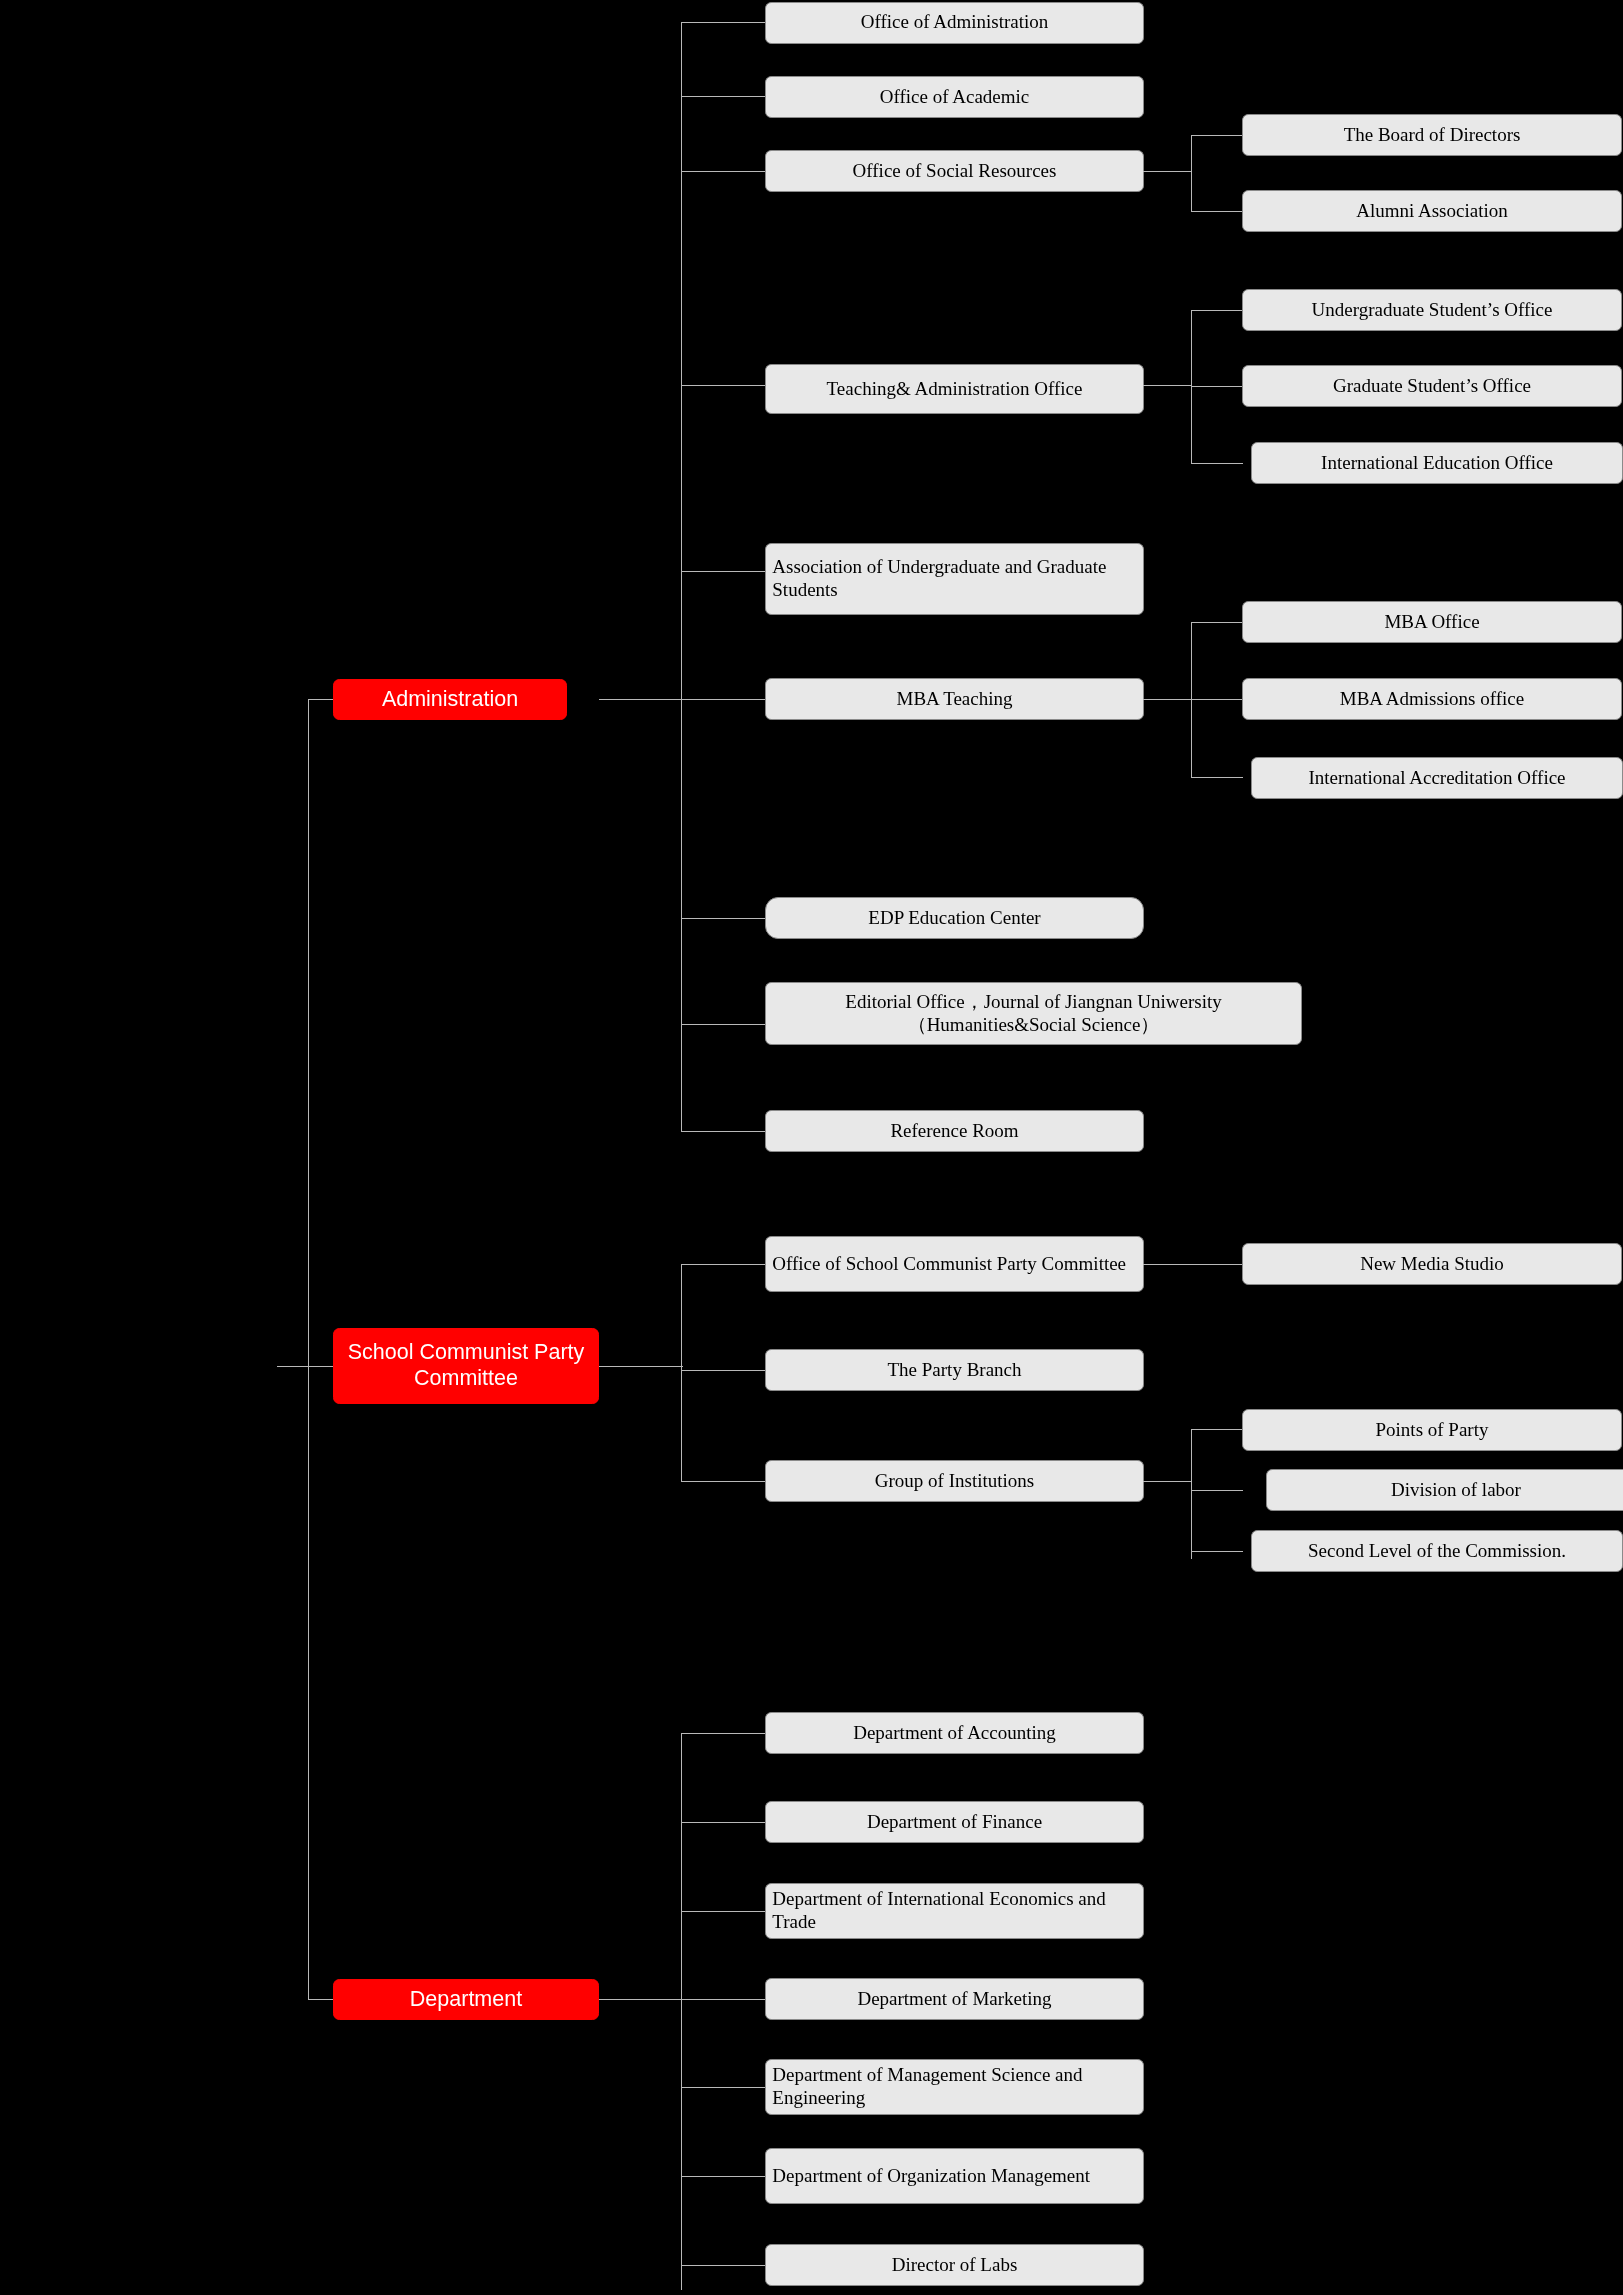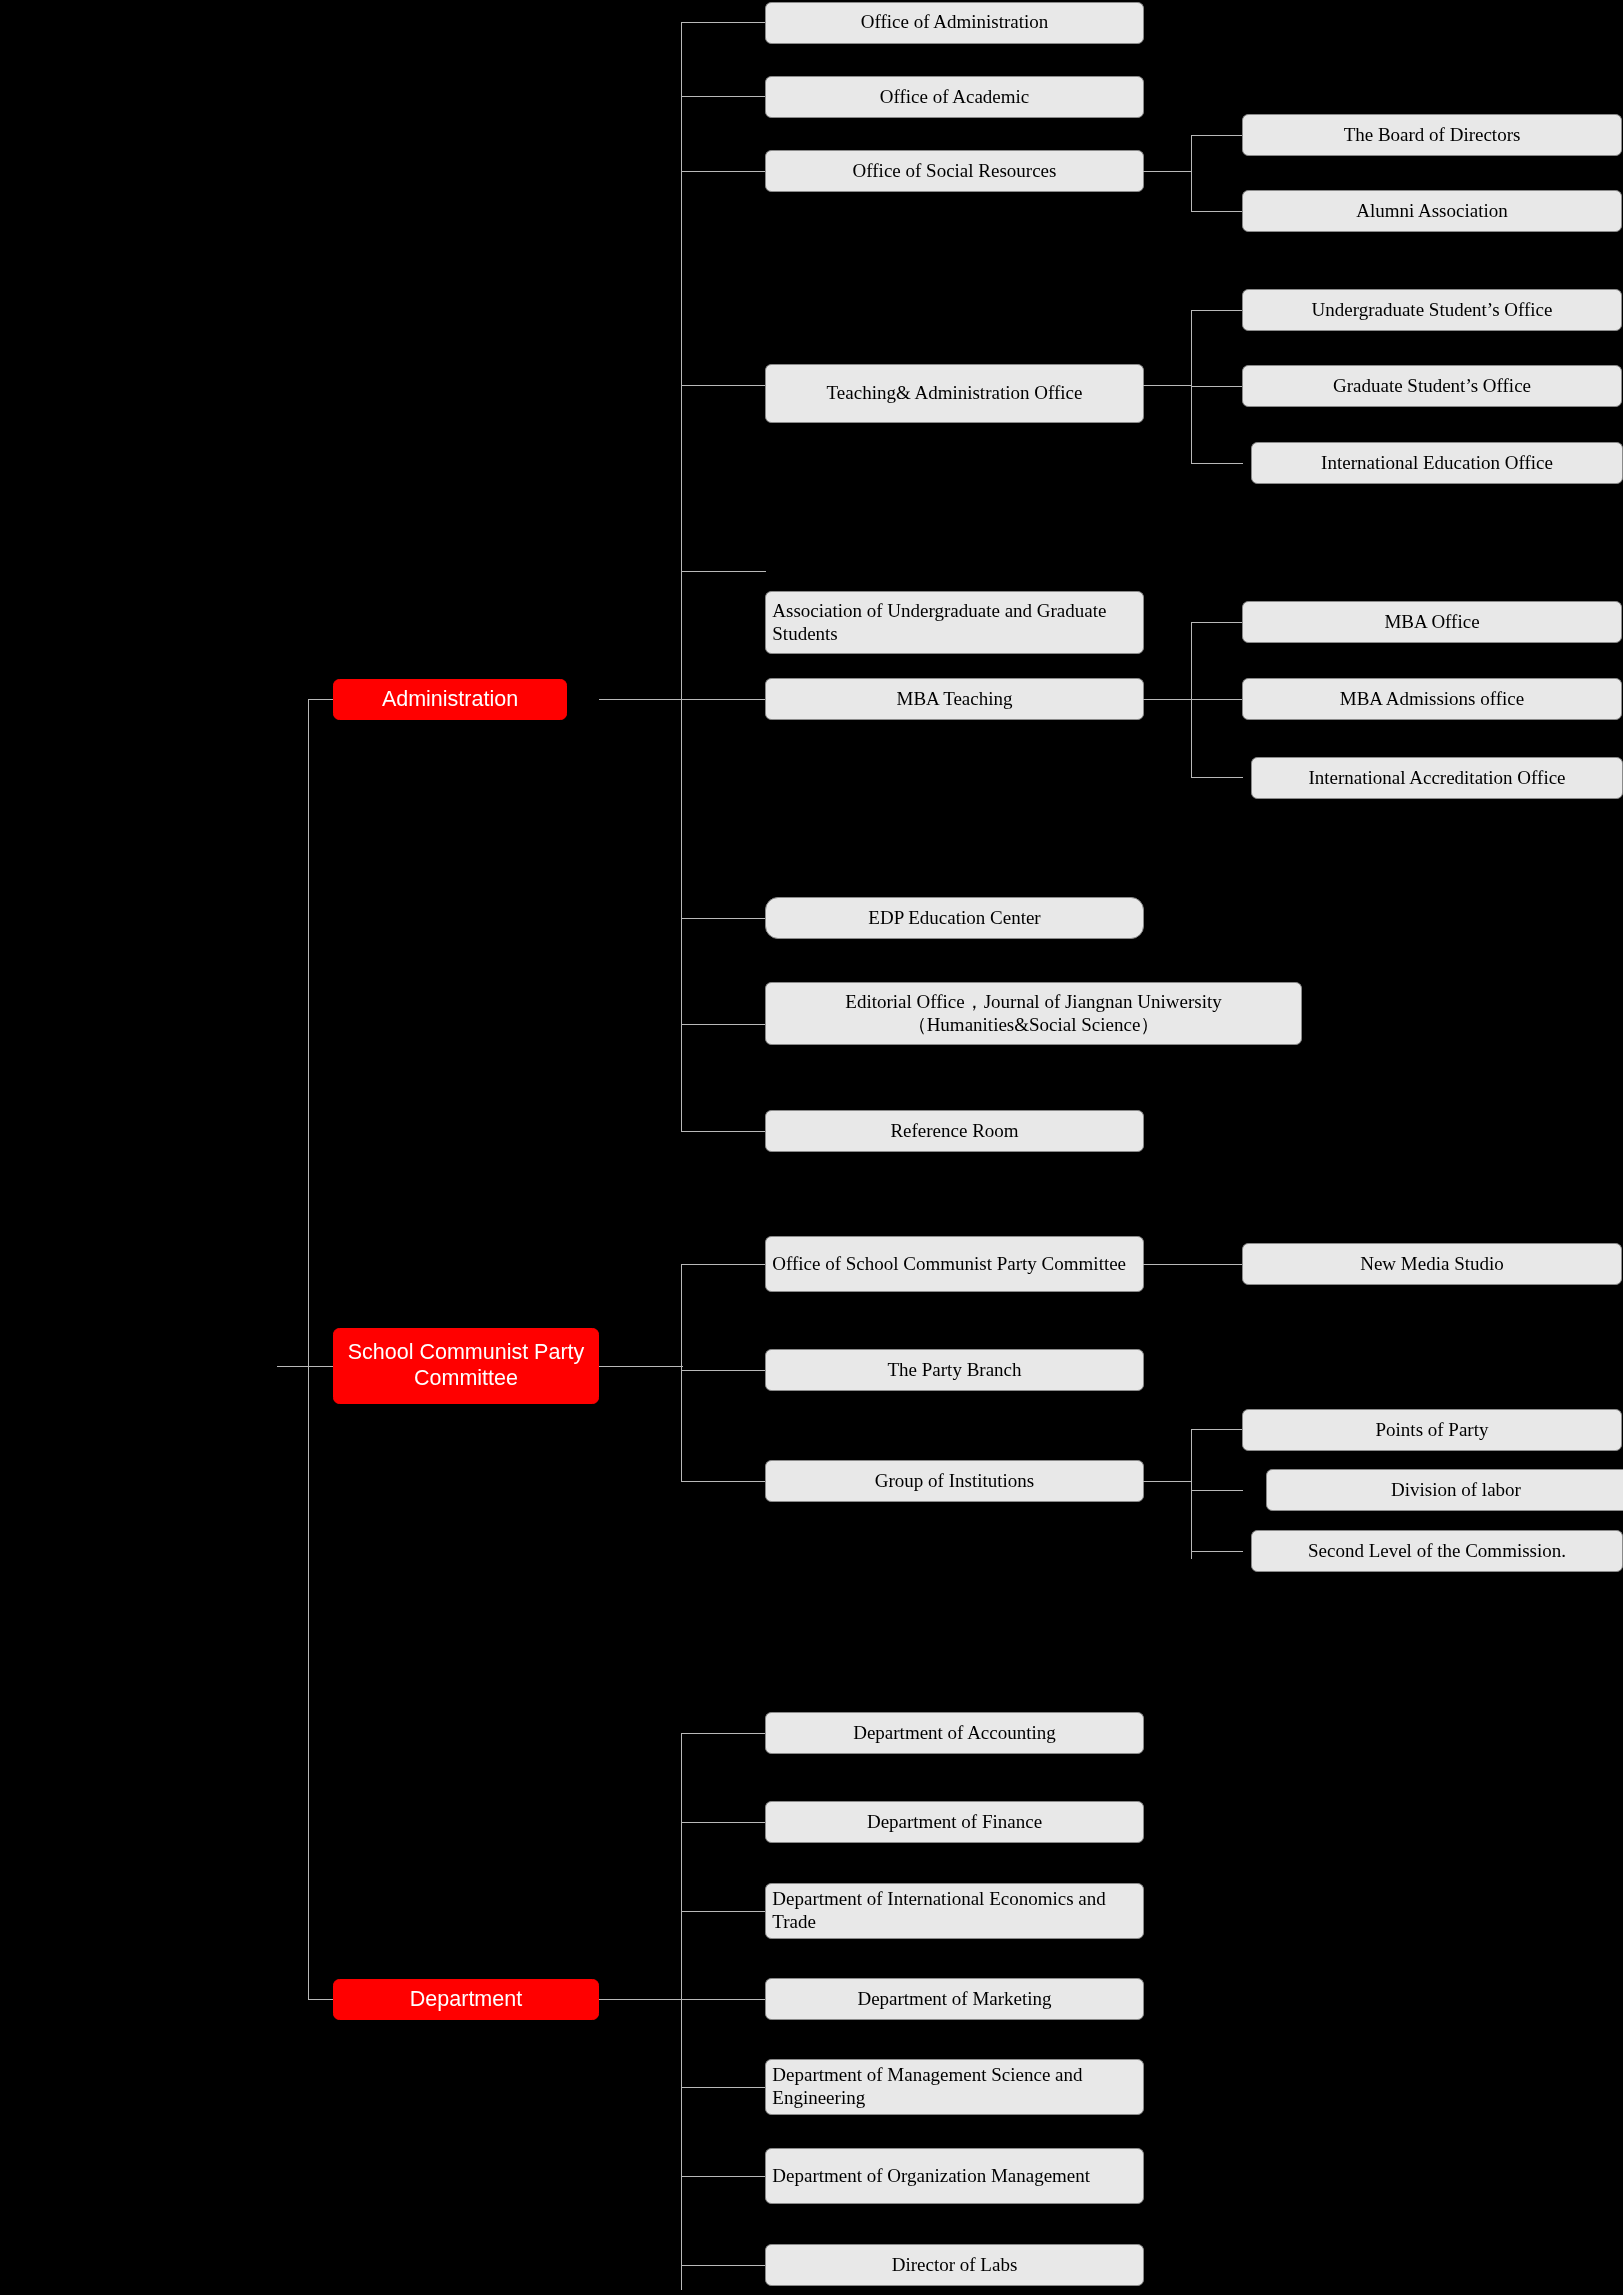--- a/index.html
+++ b/index.html
@@ -92,35 +92,35 @@
 
   <div class="conn h" style="left:1143px; top:171px; width:49px;"></div>
   <div class="conn v" style="left:1191px; top:135px; height:76px;"></div>
   <div class="conn h" style="left:1191px; top:135px; width:52px;"></div>
   <div class="conn h" style="left:1191px; top:211px; width:52px;"></div>
 
   <div class="node grey" style="left:1242px; top:114px; width:380px; height:42px;">The Board of Directors</div>
 
   <div class="node grey" style="left:1242px; top:190px; width:380px; height:42px;">Alumni Association</div>
 
-  <div class="node grey" style="left:765px; top:364px; width:379px; height:59px;">Teaching&amp; Administration Office</div>
+  <div class="node grey" style="left:765px; top:364px; width:379px; height:50px;">Teaching&amp; Administration Office</div>
 
   <div class="conn h" style="left:1143px; top:385px; width:49px;"></div>
   <div class="conn v" style="left:1191px; top:310px; height:154px;"></div>
   <div class="conn h" style="left:1191px; top:310px; width:52px;"></div>
   <div class="conn h" style="left:1191px; top:386px; width:52px;"></div>
   <div class="conn h" style="left:1191px; top:463px; width:52px;"></div>
 
   <div class="node grey" style="left:1242px; top:289px; width:380px; height:42px;">Undergraduate Student’s Office</div>
 
   <div class="node grey" style="left:1242px; top:365px; width:380px; height:42px;">Graduate Student’s Office</div>
 
   <div class="node grey" style="left:1251px; top:442px; width:372px; height:42px;">International Education Office</div>
 
-  <div class="node grey left" style="left:765px; top:543px; width:379px; height:63px;margin-top:48px;">Association of Undergraduate and Graduate Students</div>
+  <div class="node grey left" style="left:765px; top:543px; width:379px; height:72px;">Association of Undergraduate and Graduate Students</div>
 
   <div class="node grey" style="left:765px; top:678px; width:379px; height:42px;">MBA Teaching</div>
 
   <div class="conn h" style="left:1143px; top:699px; width:49px;"></div>
   <div class="conn v" style="left:1191px; top:622px; height:155px;"></div>
   <div class="conn h" style="left:1191px; top:622px; width:52px;"></div>
   <div class="conn h" style="left:1191px; top:699px; width:52px;"></div>
   <div class="conn h" style="left:1191px; top:777px; width:52px;"></div>
 
   <div class="node grey" style="left:1242px; top:601px; width:380px; height:42px;">MBA Office</div>

